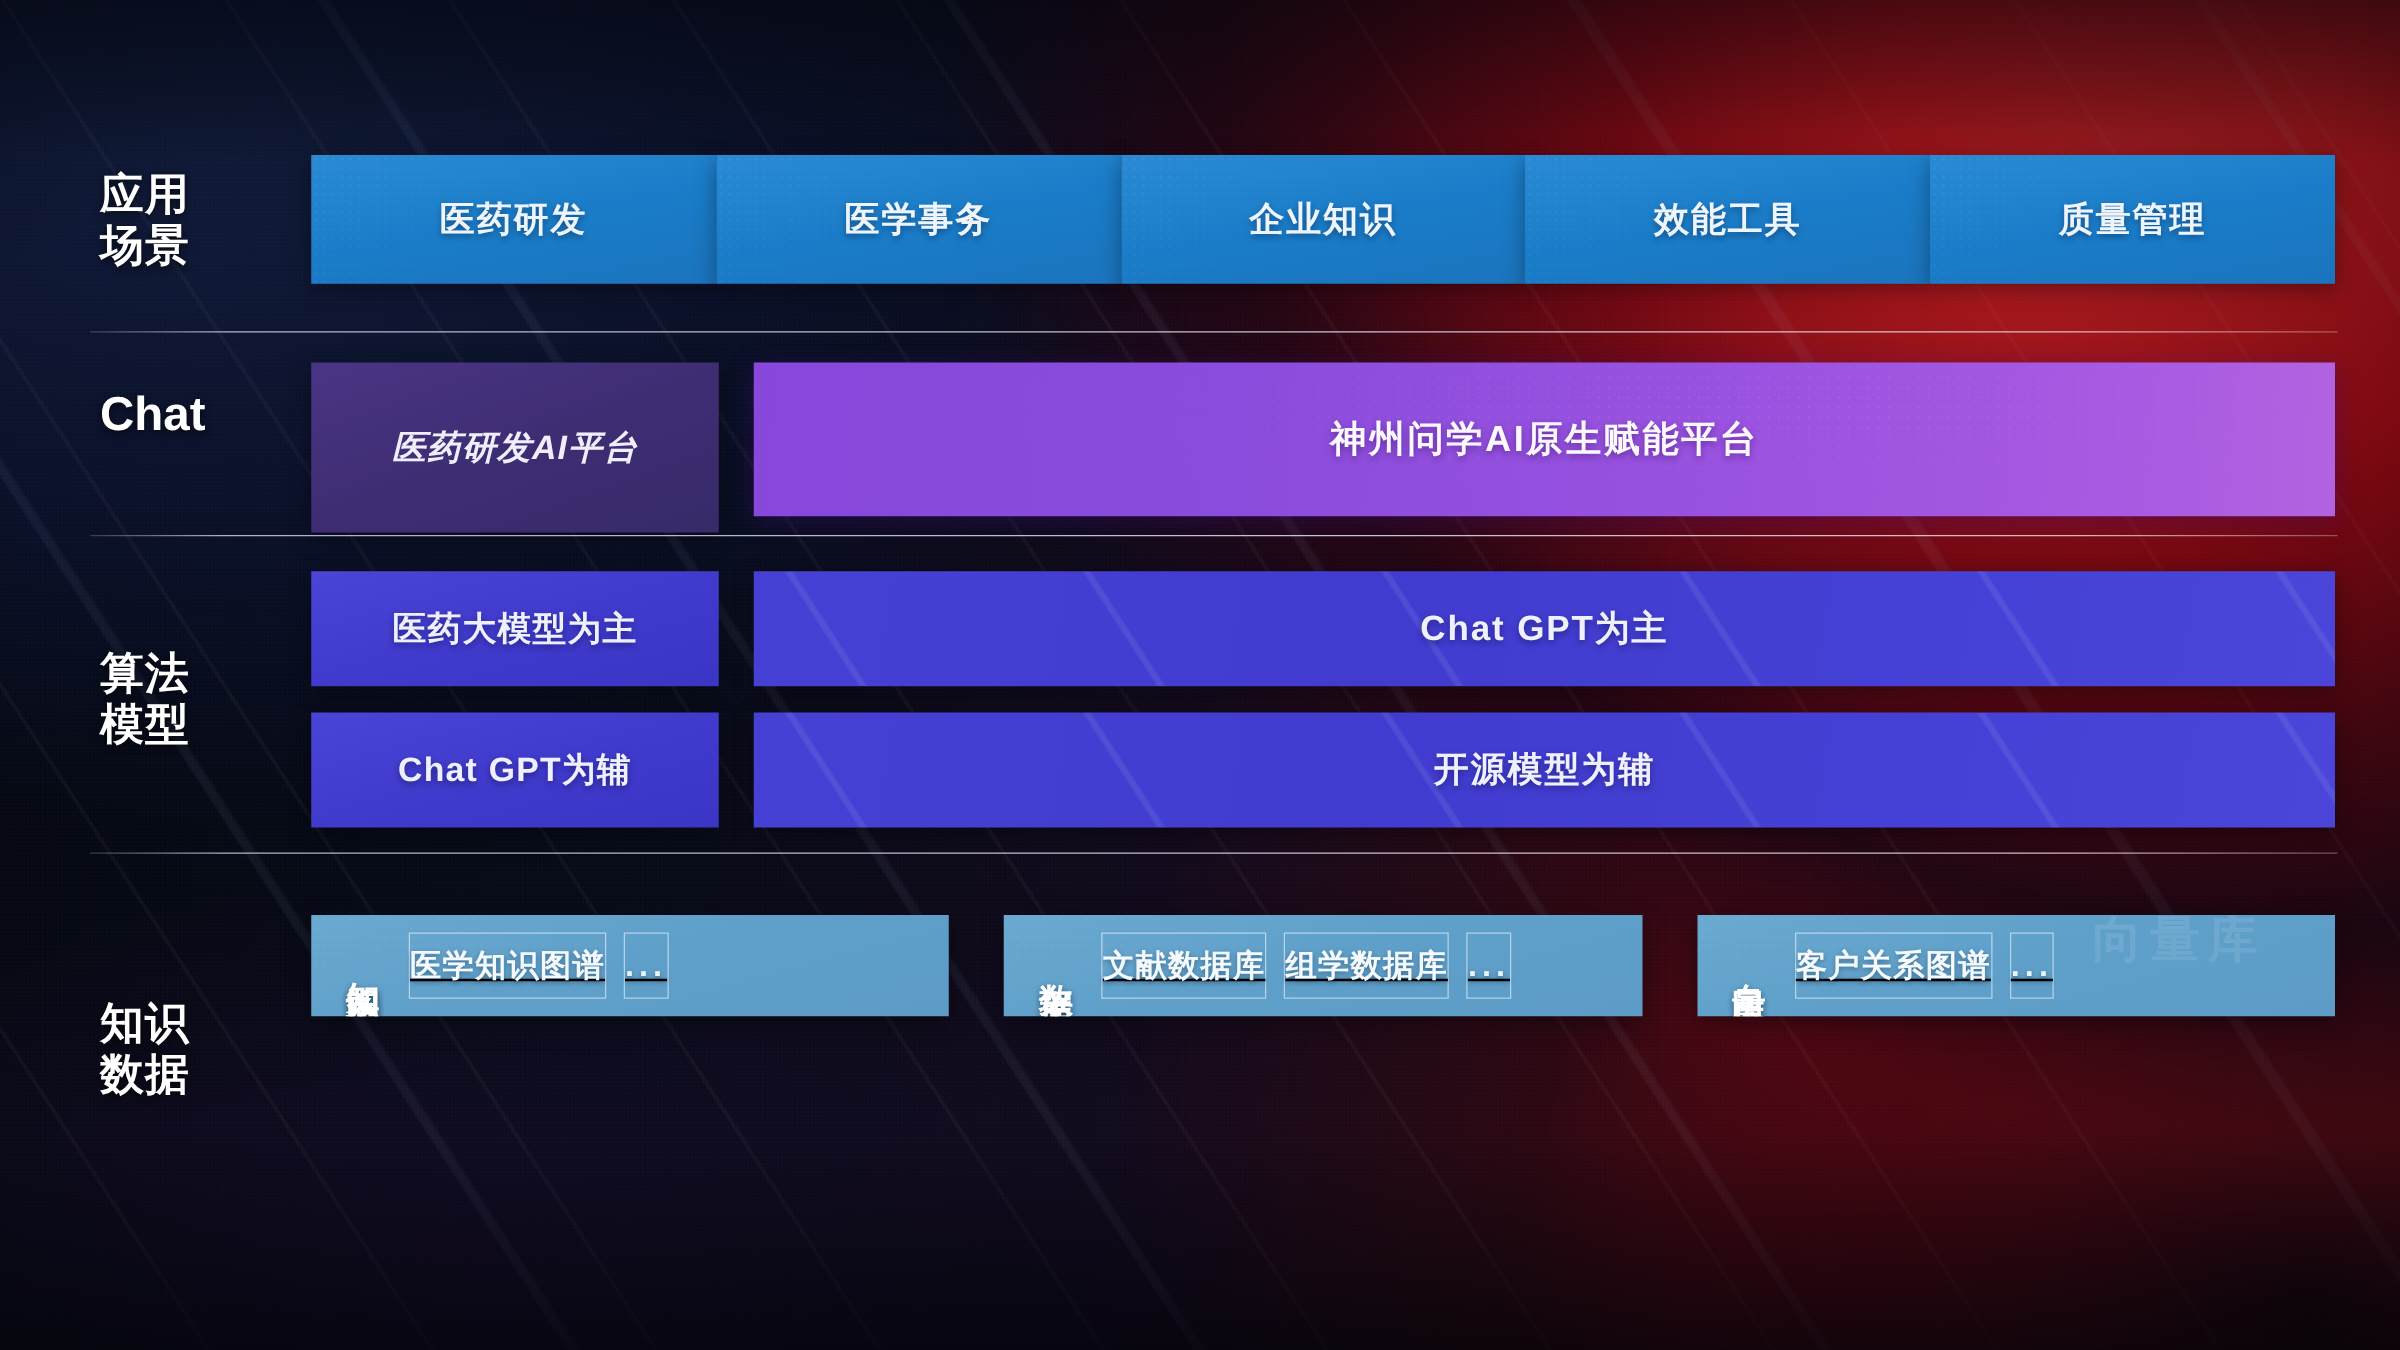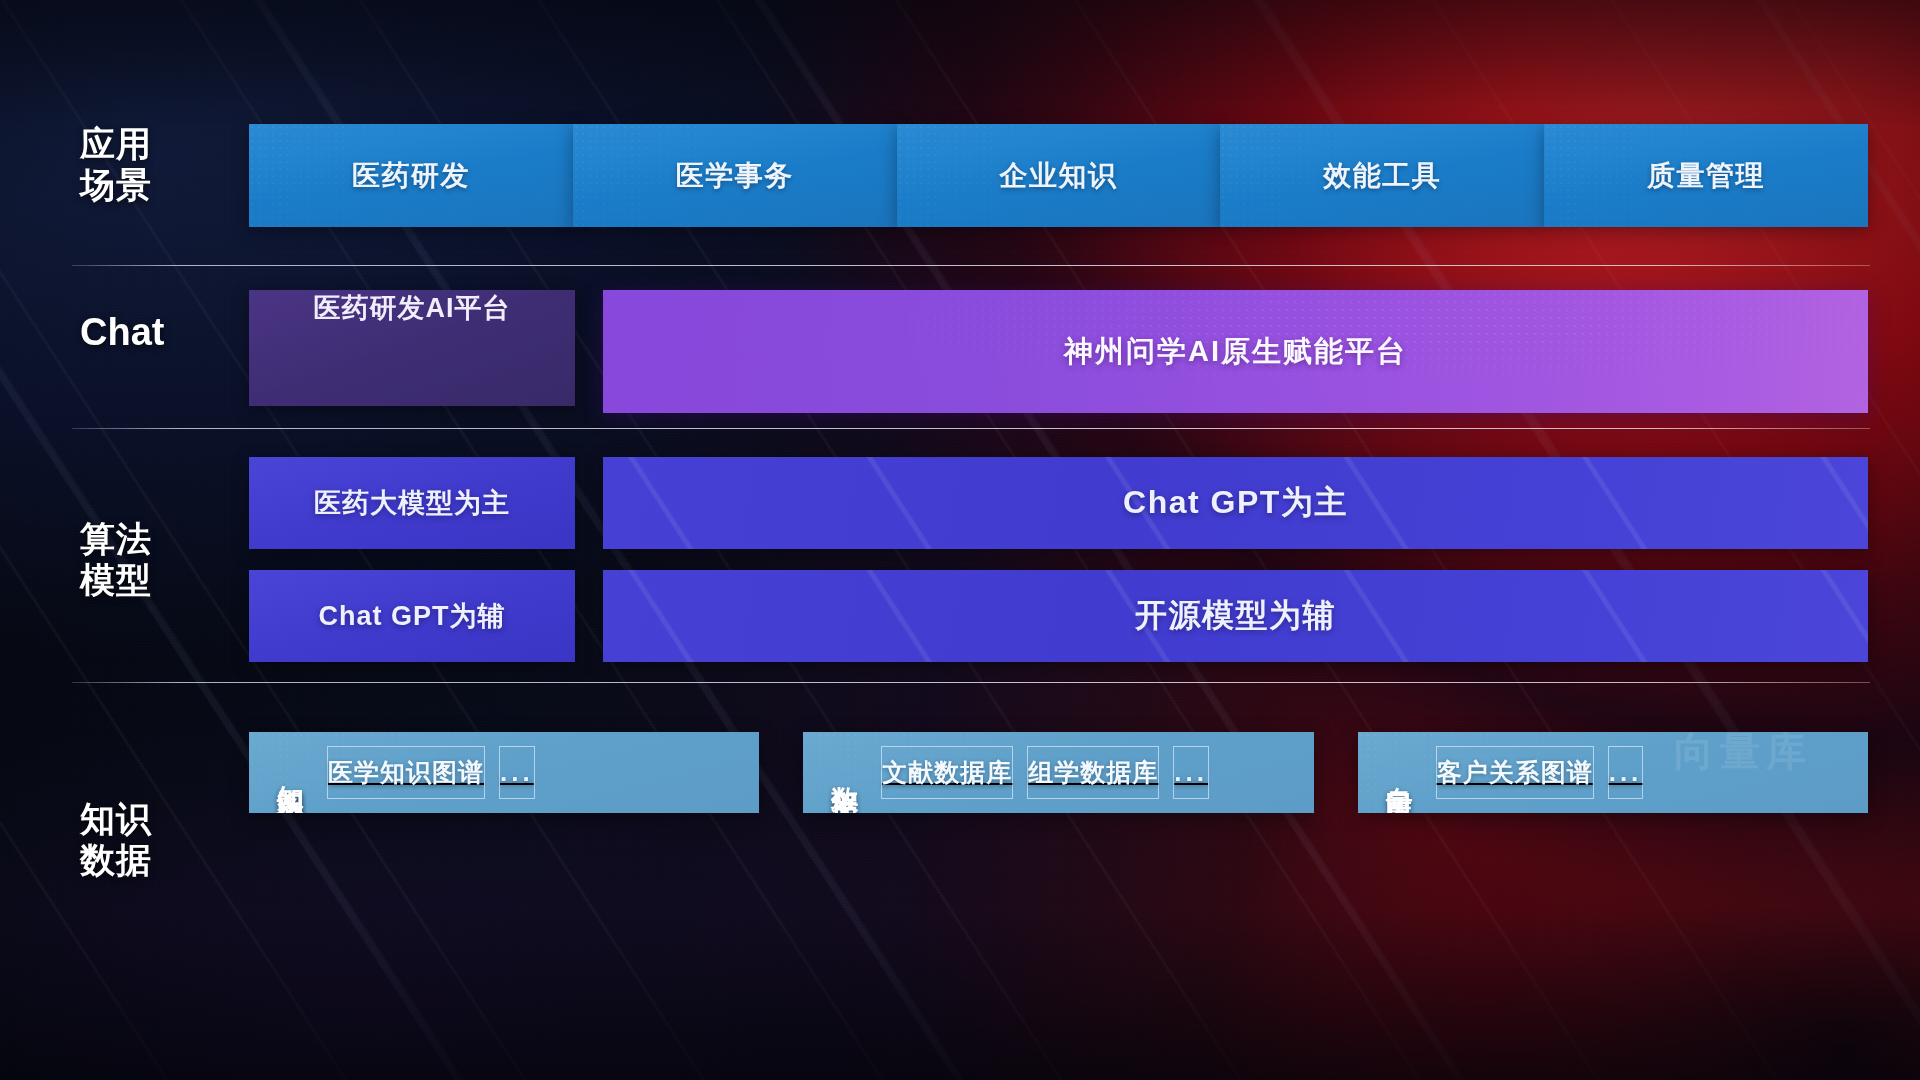--- a/index.html
+++ b/index.html
@@ -108,25 +108,26 @@
     background-image:radial-gradient(rgba(255,255,255,.10) 1px, transparent 1px);
     background-size:7px 7px;
     mask-image:linear-gradient(135deg, rgba(0,0,0,.8), transparent 60%);
     -webkit-mask-image:linear-gradient(135deg, rgba(0,0,0,.8), transparent 60%);
   }
   .scenario span { position:relative; z-index:2; text-shadow:0 2px 5px rgba(0,0,30,.35); }
 
   
   .maas { display:flex; gap:28px; }
   .maas-left {
-    width:326px; height:116px;
-    display:flex; justify-content:center;
+    width:326px; height:136px;
+    display:flex; align-items:center; justify-content:center;
     background:linear-gradient(160deg,#4a3585 0%,#3f2d74 48%,#382a69 100%);
     color:#f1eefb; font-size:27px; font-weight:bold; letter-spacing:1px;
     box-shadow:0 4px 16px rgba(0,0,0,.38);
+    font-style:italic;
   }
   .maas-right {
     flex:1; height:123px;
     display:flex; align-items:center; justify-content:center;
     background:linear-gradient(96deg,#8748db 0%,#8a4cdc 30%,#9a52e0 62%,#a95be2 88%,#b263e0 100%);
     color:#fbf8ff; font-size:29px; font-weight:bold; letter-spacing:2px;
     box-shadow:0 4px 20px rgba(60,10,110,.45);
     position:relative; overflow:hidden;
   }
   .maas-right::after{
@@ -148,21 +149,21 @@
     position:relative; overflow:hidden;
   }
   .algo-left {
     width:326px;
     background:linear-gradient(165deg,#4a45d6 0%,#403bcd 50%,#3a35c4 100%);
     font-size:27px; letter-spacing:1px;
   }
   .algo-right {
     flex:1;
     background:linear-gradient(100deg,#4641d4 0%,#413ccf 40%,#4641d6 75%,#4b46d9 100%);
-    font-size:32px; letter-spacing:1.5px;text-align:center;
+    font-size:28px; letter-spacing:1.5px;text-align:center;
   }
   .algo-left span, .algo-right span { position:relative; z-index:2; text-shadow:0 2px 6px rgba(0,0,40,.4); }
   .algo-right::after{
     content:""; position:absolute; inset:0;
     background:repeating-linear-gradient(57deg,
       rgba(255,255,255,0) 0, rgba(255,255,255,0) 70px,
       rgba(200,220,255,.10) 72px, rgba(200,220,255,.10) 75px,
       rgba(255,255,255,0) 77px, rgba(255,255,255,0) 200px);
   }
 
@@ -216,21 +217,21 @@
   <div class="bg-base"></div>
   <div class="glow-red"></div>
   <div class="streaks"></div>
   <div class="streaks2"></div>
   <div class="grain"></div>
   <div class="bg-vignette"></div>
 
   <div class="content">
 
     <div class="row" style="top:124px;">
-      <div class="row-label" style="top:0;">
+      <div class="row-label" style="top:12px;">
         <div>应用</div>
         <div>场景</div>
       </div>
       <div class="row-body" style="top:0;">
         <div class="scenarios">
           <div class="scenario">
             <span>医药研发</span>
           </div>
           <div class="scenario">
             <span>医学事务</span>

